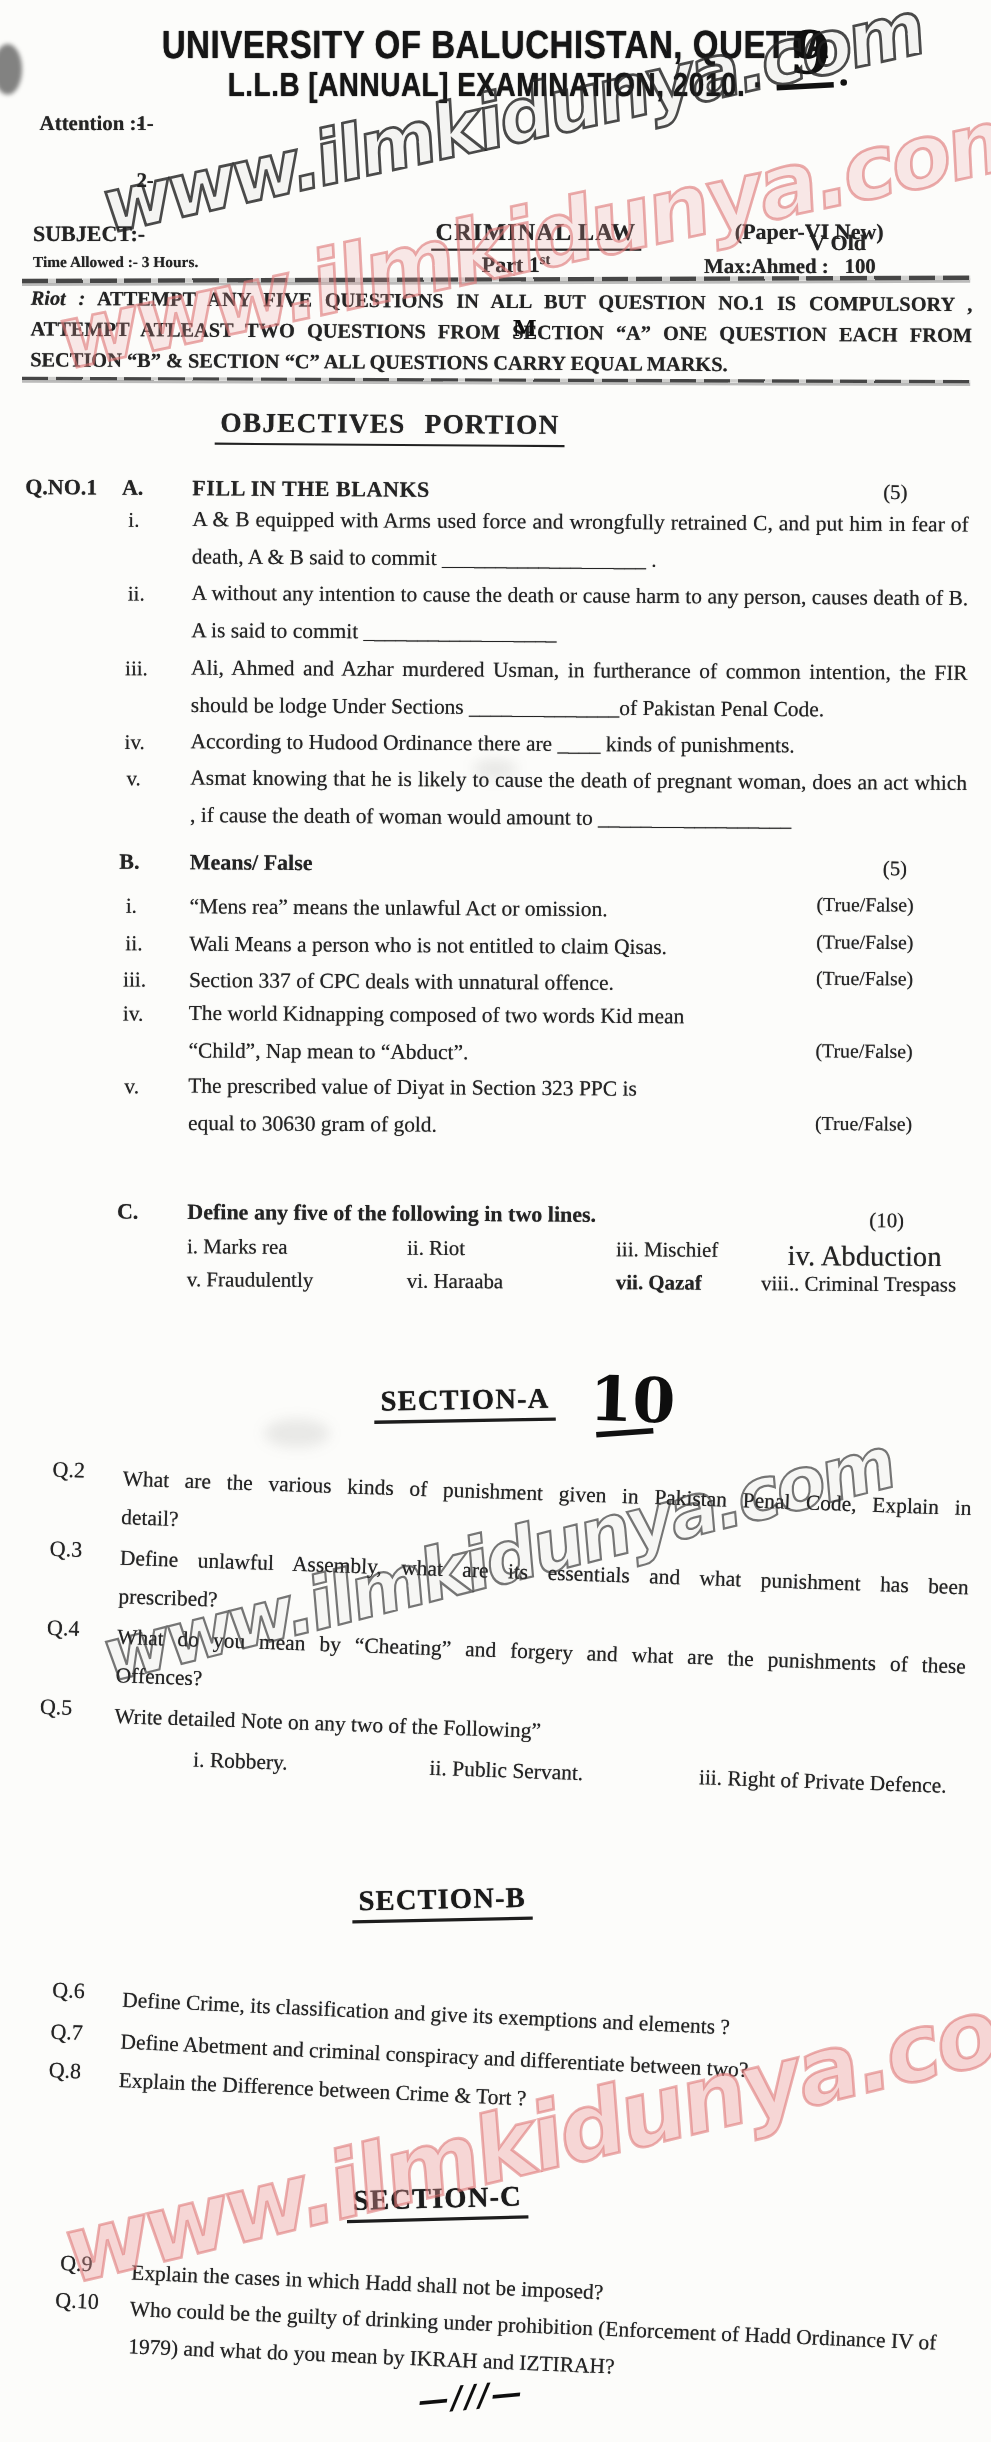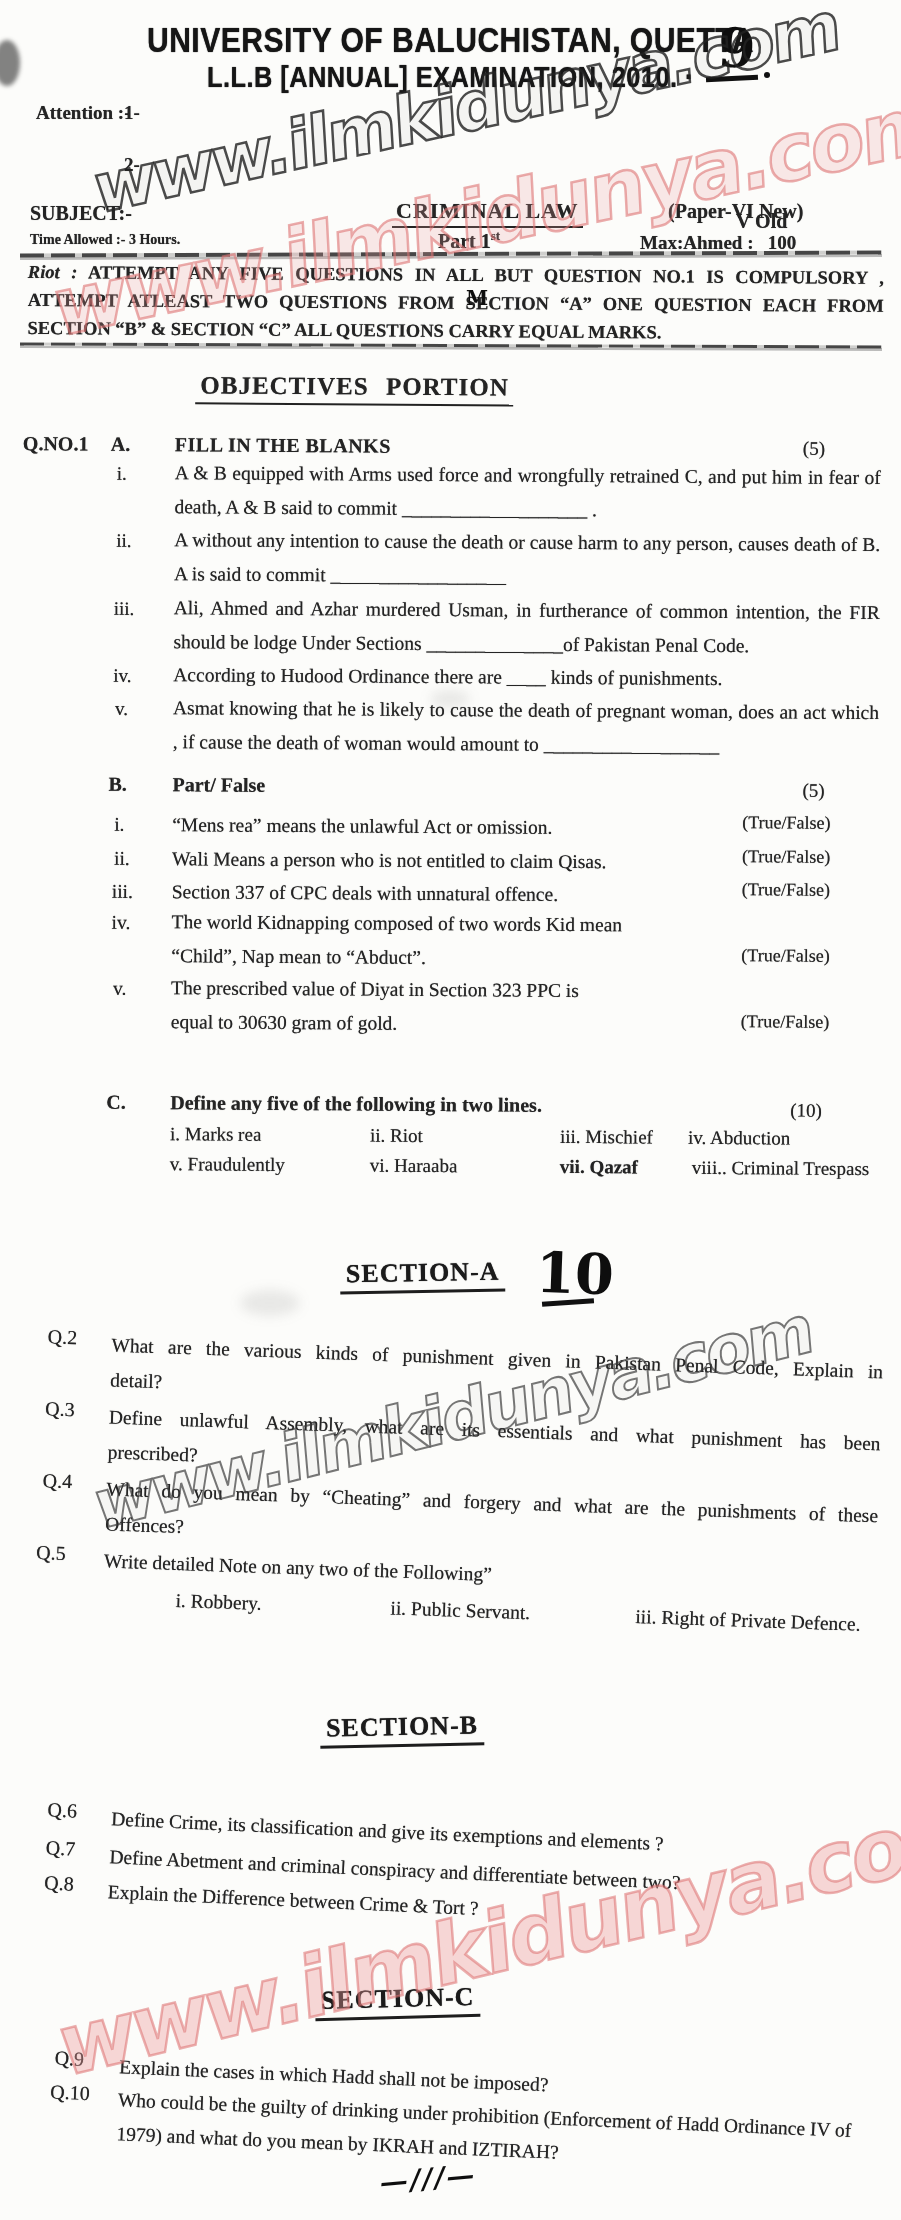--- a/index.html
+++ b/index.html
@@ -135,21 +135,21 @@
     <div class="abs ink qtext" style="left:118px; top:590px; font-size:19px;">iii.</div>
     <div class="abs ink qtext just" style="left:178px; top:590px; width:706px; line-height:34px;">Ali, Ahmed and Azhar murdered Usman, in furtherance of common intention, the FIR should be lodge Under Sections ______________of Pakistan Penal Code.</div>
 
     <div class="abs ink qtext" style="left:118px; top:657px; font-size:19px;">iv.</div>
     <div class="abs ink qtext" style="left:178px; top:657px; width:706px; line-height:34px;">According to Hudood Ordinance there are ____ kinds of punishments.</div>
 
     <div class="abs ink qtext" style="left:120px; top:690px; font-size:19px;">v.</div>
     <div class="abs ink qtext just" style="left:178px; top:690px; width:706px; line-height:34px;">Asmat knowing that he is likely to cause the death of pregnant woman, does an act which , if cause the death of woman would amount to __________________</div>
 
     <div class="abs ink b" style="left:114px; top:772px; font-size:20px;">B.</div>
-    <div class="abs ink b" style="left:178px; top:772px; font-size:20px;">Part/ False</div>
+    <div class="abs ink b" style="left:178px; top:772px; font-size:20px;">Means/ False</div>
     <div class="abs ink" style="left:808px; top:774px; font-size:19px;">(5)</div>
 
     <div class="abs ink qtext" style="left:120px; top:806px;">i.</div>
     <div class="abs ink qtext nowrap" style="left:178px; top:806px;">“Mens rea” means the unlawful Act or omission.</div>
     <div class="abs ink tf-label" style="left:748px; top:807px;">(True/False)</div>
 
     <div class="abs ink qtext" style="left:120px; top:840px;">ii.</div>
     <div class="abs ink qtext nowrap" style="left:178px; top:840px;">Wali Means a person who is not entitled to claim Qisas.</div>
     <div class="abs ink tf-label" style="left:748px; top:841px;">(True/False)</div>
 
@@ -165,21 +165,21 @@
     <div class="abs ink qtext" style="left:178px; top:970px; width:430px; line-height:34px;">The prescribed value of Diyat in Section 323 PPC is equal to 30630 gram of gold.</div>
     <div class="abs ink tf-label" style="left:748px; top:1006px;">(True/False)</div>
 
     <div class="abs ink b" style="left:114px; top:1090px; font-size:20px;">C.</div>
     <div class="abs ink b" style="left:178px; top:1090px; font-size:20px;">Define any five of the following  in two lines.</div>
     <div class="abs ink" style="left:798px; top:1094px; font-size:19px;">(10)</div>
 
     <div class="abs ink" style="left:178px; top:1122px; font-size:19px;">i. Marks rea</div>
     <div class="abs ink" style="left:378px; top:1122px; font-size:19px;">ii. Riot</div>
     <div class="abs ink" style="left:568px; top:1122px; font-size:19px;">iii. Mischief</div>
-    <div class="abs ink" style="left:696px; top:1122px; font-size:19px;">iv. Abduction</div>
+    <div class="abs ink" style="left:724px; top:1122px; font-size:26px;">iv. Abduction</div>
     <div class="abs ink" style="left:178px; top:1152px; font-size:19px;">v. Fraudulently</div>
     <div class="abs ink" style="left:378px; top:1152px; font-size:19px;">vi. Haraaba</div>
     <div class="abs ink" style="left:568px; top:1152px; font-size:19px;font-weight:bold;">vii. Qazaf</div>
     <div class="abs ink" style="left:700px; top:1152px; font-size:19px;">viii.. Criminal Trespass</div>
   </div>
 
   <div class="abs sec-head" style="left:340px; top:1258px; transform:rotate(-1deg);">SECTION-A</div>
   <div class="abs hand" style="left:536px; top:1240px; font-size:56px; transform:rotate(2deg);">10</div>
   <div class="abs" style="left:542px; top:1300px; width:52px; height:5px; background:#111; transform:rotate(-4deg);"></div>
 

